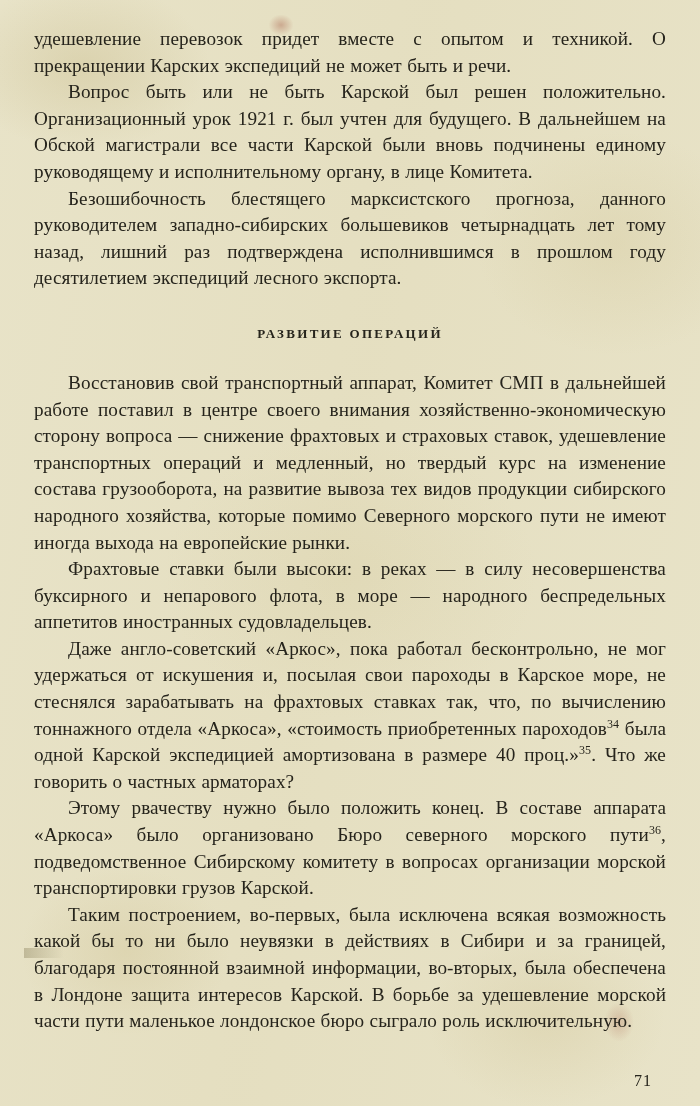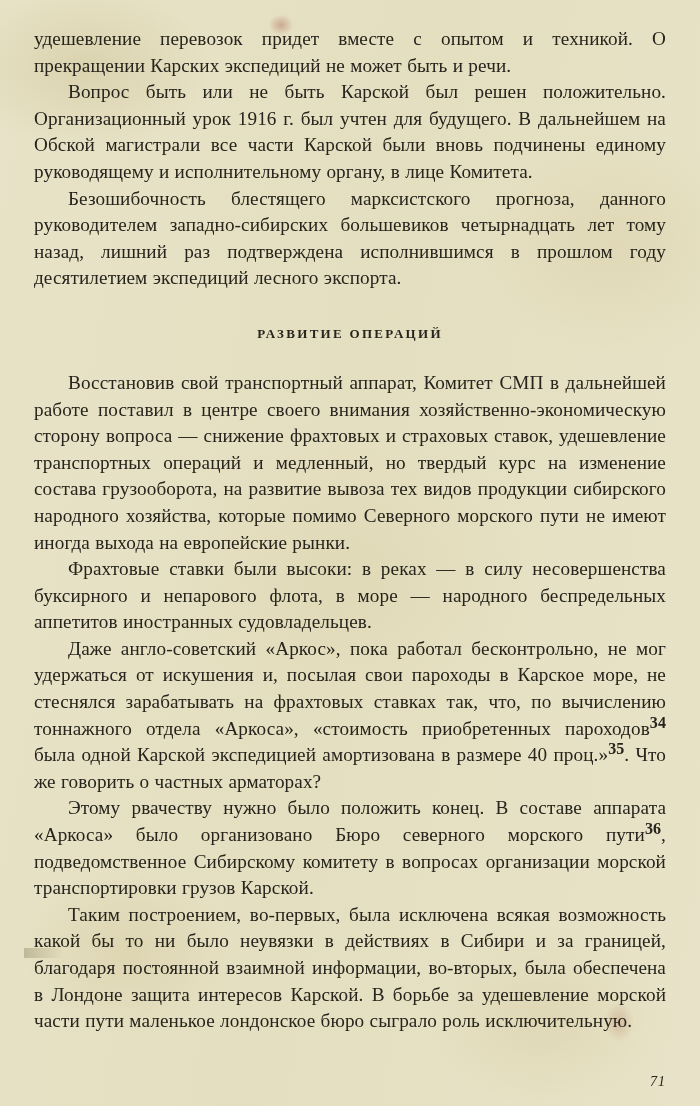--- a/index.html
+++ b/index.html
@@ -73,48 +73,46 @@
   }
 
   .section-heading {
     text-align: center;
     font-size: 13px;
     letter-spacing: 2.3px;
     margin: 34px 0 28px 0;
   }
 
   sup.note {
-    font-size: 16px;
+    font-size: 12px;
     vertical-align: super;
     line-height: 0;
-    font-weight: bold;
   }
 
   .page-number {
     position: absolute;
-    right: 34px;
+    right: 48px;
     bottom: 16px;
-    font-size: 14px;
+    font-size: 16px;
     letter-spacing: 1px;
-    font-style: italic;
   }
 </style>
 </head>
 <body>
 
 <div class="page-texture"></div>
 <div class="stain stain-top"></div>
 <div class="stain stain-mid"></div>
 <div class="stain stain-left"></div>
 
 <div class="page">
 
   <div class="body-text">
     <p>удешевление перевозок придет вместе с опытом и техникой. О прекращении Карских экспедиций не может быть и речи.</p>
-    <p class="indent">Вопрос быть или не быть Карской был решен положительно. Организационный урок 1916 г. был учтен для будущего. В дальнейшем на Обской магистрали все части Карской были вновь подчинены единому руководящему и исполнительному органу, в лице Комитета.</p>
+    <p class="indent">Вопрос быть или не быть Карской был решен положительно. Организационный урок 1921 г. был учтен для будущего. В дальнейшем на Обской магистрали все части Карской были вновь подчинены единому руководящему и исполнительному органу, в лице Комитета.</p>
     <p class="indent">Безошибочность блестящего марксистского прогноза, данного руководителем западно-сибирских большевиков четырнадцать лет тому назад, лишний раз подтверждена исполнившимся в прошлом году десятилетием экспедиций лесного экспорта.</p>
   </div>
 
   <h2 class="section-heading">РАЗВИТИЕ ОПЕРАЦИЙ</h2>
 
   <div class="body-text">
     <p class="indent">Восстановив свой транспортный аппарат, Комитет СМП в дальнейшей работе поставил в центре своего внимания хозяйственно-экономическую сторону вопроса — снижение фрахтовых и страховых ставок, удешевление транспортных операций и медленный, но твердый курс на изменение состава грузооборота, на развитие вывоза тех видов продукции сибирского народного хозяйства, которые помимо Северного морского пути не имеют иногда выхода на европейские рынки.</p>
     <p class="indent">Фрахтовые ставки были высоки: в реках — в силу несовершенства буксирного и непарового флота, в море — народного беспредельных аппетитов иностранных судовладельцев.</p>
     <p class="indent">Даже англо-советский «Аркос», пока работал бесконтрольно, не мог удержаться от искушения и, посылая свои пароходы в Карское море, не стеснялся зарабатывать на фрахтовых ставках так, что, по вычислению тоннажного отдела «Аркоса», «стоимость приобретенных пароходов<sup class="note">34</sup> была одной Карской экспедицией амортизована в размере 40 проц.»<sup class="note">35</sup>. Что же говорить о частных арматорах?</p>
     <p class="indent">Этому рвачеству нужно было положить конец. В составе аппарата «Аркоса» было организовано Бюро северного морского пути<sup class="note">36</sup>, подведомственное Сибирскому комитету в вопросах организации морской транспортировки грузов Карской.</p>

